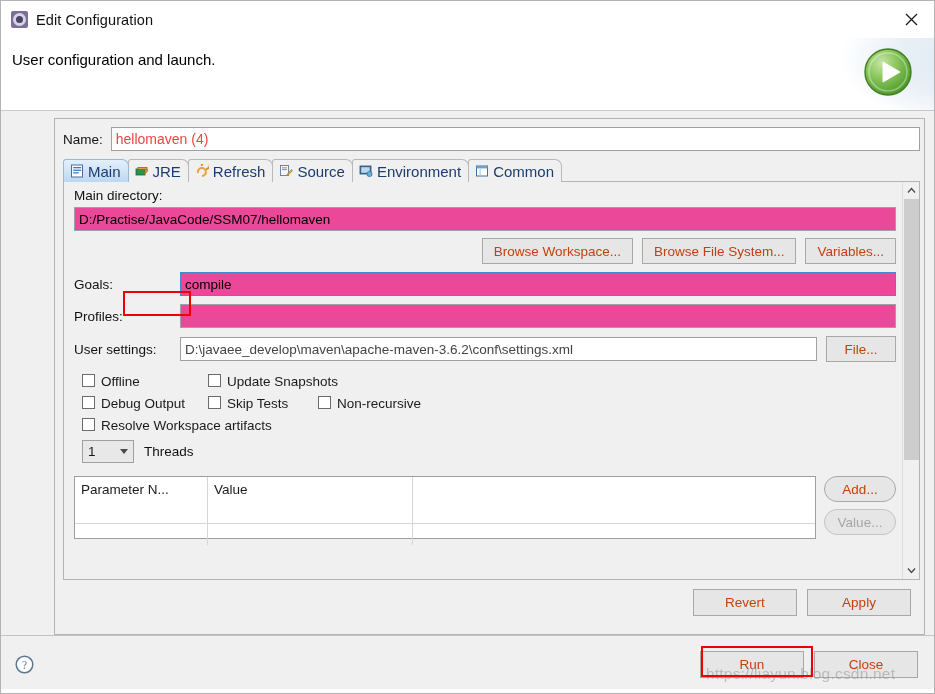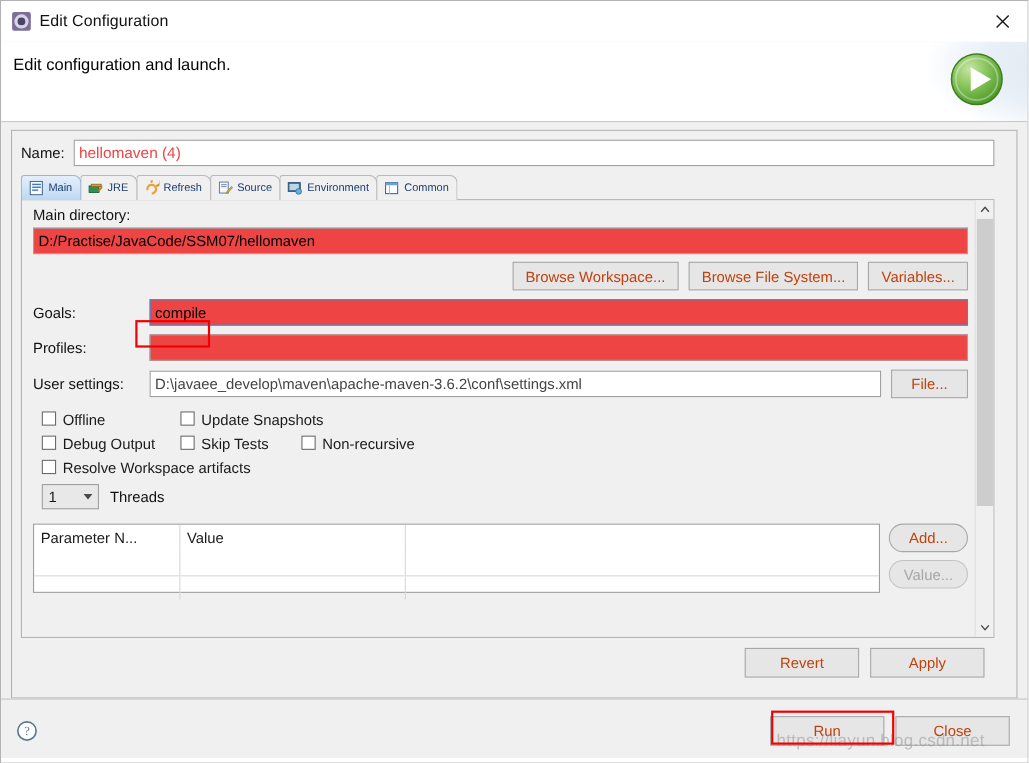--- a/index.html
+++ b/index.html
@@ -102,21 +102,22 @@
     min-height: 0;
   }
 
   .outer-panel {
     flex: 1 1 auto;
     border: 1px solid #b4b4b4;
     background: #f0f0f0;
     display: flex;
     flex-direction: column;
     min-height: 0;
-    padding: 8px 20px 8px 8px;
+    padding: 8px 4px 8px 8px;
+    margin-left: 44px;
   }
 
   
   .name-row {
     display: flex;
     align-items: center;
     flex: 0 0 auto;
     margin-bottom: 7px;
   }
   .name-label { font-size: 14px; margin-right: 8px; }
@@ -139,21 +140,21 @@
     flex: 0 0 auto;
     position: relative;
     z-index: 3;
   }
   .tab {
     display: flex;
     align-items: center;
     gap: 4px;
     height: 23px;
     padding: 0 7px 0 6px;
-    font-size: 10px;
+    font-size: 15px;
     color: #1b3c6e;
     background: #f0f0f0;
     border: 1px solid #b9b9b9;
     border-bottom: none;
     border-radius: 3px 7px 0 0;
     margin-right: -1px;
     cursor: pointer;
     white-space: nowrap;
   }
   .tab.active {
@@ -179,21 +180,21 @@
     padding: 6px 6px 4px 10px;
     min-width: 0;
     overflow: hidden;
   }
 
   .lbl { font-size: 13.5px; color: #111; }
 
   .field-input {
     height: 24px;
     border: 1px solid #a0a0a0;
-    background: #ef4444;
+    background: #ec4899;
     font: 13.5px "Liberation Sans", sans-serif;
     padding: 0 4px;
     color: #000;
     width: 100%;
     outline: none;
   }
   .field-input.focused { border: 1px solid #3d8bd4; }
   .field-input.readonly { background: #ffffff; color: #444; }
 
   .btnrow { display: flex; justify-content: flex-end; gap: 9px; margin-top: 7px; }
@@ -356,21 +357,21 @@
     <div class="title-text">Edit Configuration</div>
     <div class="close-btn">
       <svg width="13" height="13" viewBox="0 0 13 13" aria-hidden="true">
         <path d="M1 1 L12 12 M12 1 L1 12" stroke="#1a1a1a" stroke-width="1.3" fill="none"></path>
       </svg>
     </div>
   </div>
 
   <div class="header">
     <div class="header-banner"></div>
-    <div class="header-desc">Edit configuration and launch.</div>
+    <div class="header-desc">User configuration and launch.</div>
     <svg class="run-icon-big" viewBox="0 0 52 52">
       <defs>
         <radialGradient id="gball" cx="36%" cy="30%" r="72%">
           <stop offset="0%" stop-color="#c7e5a6"></stop>
           <stop offset="45%" stop-color="#8cc75f"></stop>
           <stop offset="100%" stop-color="#4e9a2a"></stop>
         </radialGradient>
       </defs>
       <circle cx="26" cy="26" r="23" fill="url(#gball)" stroke="#3f7f20" stroke-width="1.4"></circle>
       <circle cx="26" cy="26" r="19" fill="none" stroke="#ffffff" stroke-opacity=".35" stroke-width="1.6"></circle>

